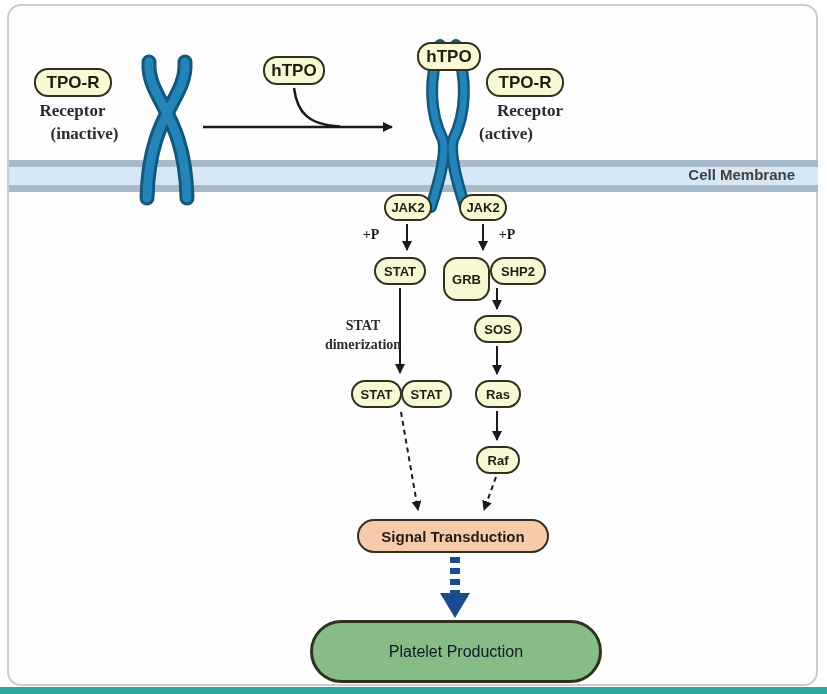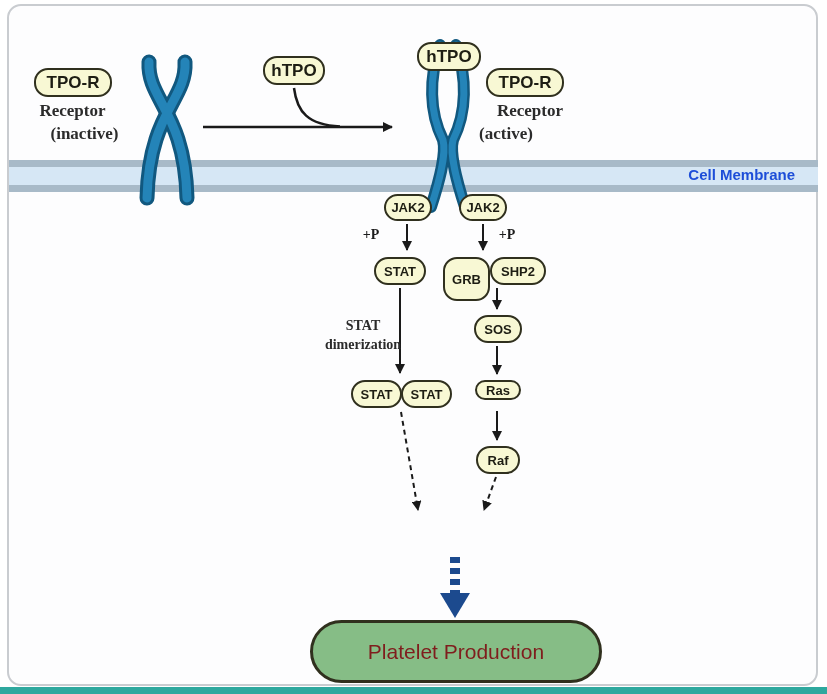--- a/index.html
+++ b/index.html
@@ -12,34 +12,34 @@
     border:2px solid #c9ccd0;border-radius:14px;background:#fdfdfe;
     box-sizing:border-box;z-index:0;
   }
   .membrane{
     position:absolute;left:9px;top:160px;width:809px;height:32px;
     background:#d6e7f5;border-top:7px solid #a8bac8;border-bottom:7px solid #a8bac8;
     box-sizing:border-box;z-index:1;
   }
   .membrane-label{
     position:absolute;left:655px;top:166px;width:140px;text-align:right;
-    font-weight:bold;font-size:15px;color:#1d4ed8;z-index:3;
+    font-weight:bold;font-size:15px;color:#404040;z-index:3;
   }
   svg.overlay{position:absolute;left:0;top:0;z-index:2;pointer-events:none;}
   .pill{
     position:absolute;display:flex;align-items:center;justify-content:center;
     background:#f8f8d4;border:2px solid #30301e;border-radius:14px;
     font-weight:bold;color:#1d1d13;box-sizing:border-box;z-index:4;
     white-space:nowrap;
   }
   .pill.big{font-size:17px;}
   .pill.small{font-size:13px;}
   .pill.signal{background:#f7cba9;font-size:15px;border-radius:17px;color:#241d14;}
-  .pill.platelet{background:#86bd86;font-size:21px;font-weight:normal;border-radius:32px;
-    border-width:3px;color:#7f1d1d;}
+  .pill.platelet{background:#86bd86;font-size:16px;font-weight:normal;border-radius:32px;
+    border-width:3px;color:#0f172a;}
   .lbl{
     position:absolute;font-weight:bold;color:#2b2b2b;text-align:center;z-index:3;font-family:Liberation Serif, serif;
   }
   .lbl.big{font-size:17px;}
   .lbl.med{font-size:14px;line-height:19px;}
   .lbl.p{font-size:14px;color:#1c1c1c;}
   .teal-strip{
     position:absolute;left:0;bottom:0;width:827px;height:7px;
     background:#2ea89e;z-index:6;
   }
@@ -116,22 +116,23 @@
 
   <div class="pill small" style="left:474px;top:315px;width:48px;height:28px;">SOS</div>
 
   <div class="lbl med" style="left:313px;top:316px;width:100px;">
     <div>STAT</div>
     <div>dimerization</div>
   </div>
 
   <div class="pill small" style="left:351px;top:380px;width:51px;height:28px;">STAT</div>
   <div class="pill small" style="left:401px;top:380px;width:51px;height:28px;">STAT</div>
-  <div class="pill small" style="left:475px;top:380px;width:46px;height:20px;">Ras</div>
+  <div class="pill small" style="left:475px;top:380px;width:46px;height:28px;">Ras</div>
 
   <div class="pill small" style="left:476px;top:446px;width:44px;height:28px;">Raf</div>
 
 
+  <div class="pill signal" style="left:357px;top:519px;width:192px;height:34px;">Signal Transduction</div>
 
   <div class="pill platelet" style="left:310px;top:620px;width:292px;height:63px;">Platelet Production</div>
 
   <div class="teal-strip"></div>
 </div>
 
 </body></html>

